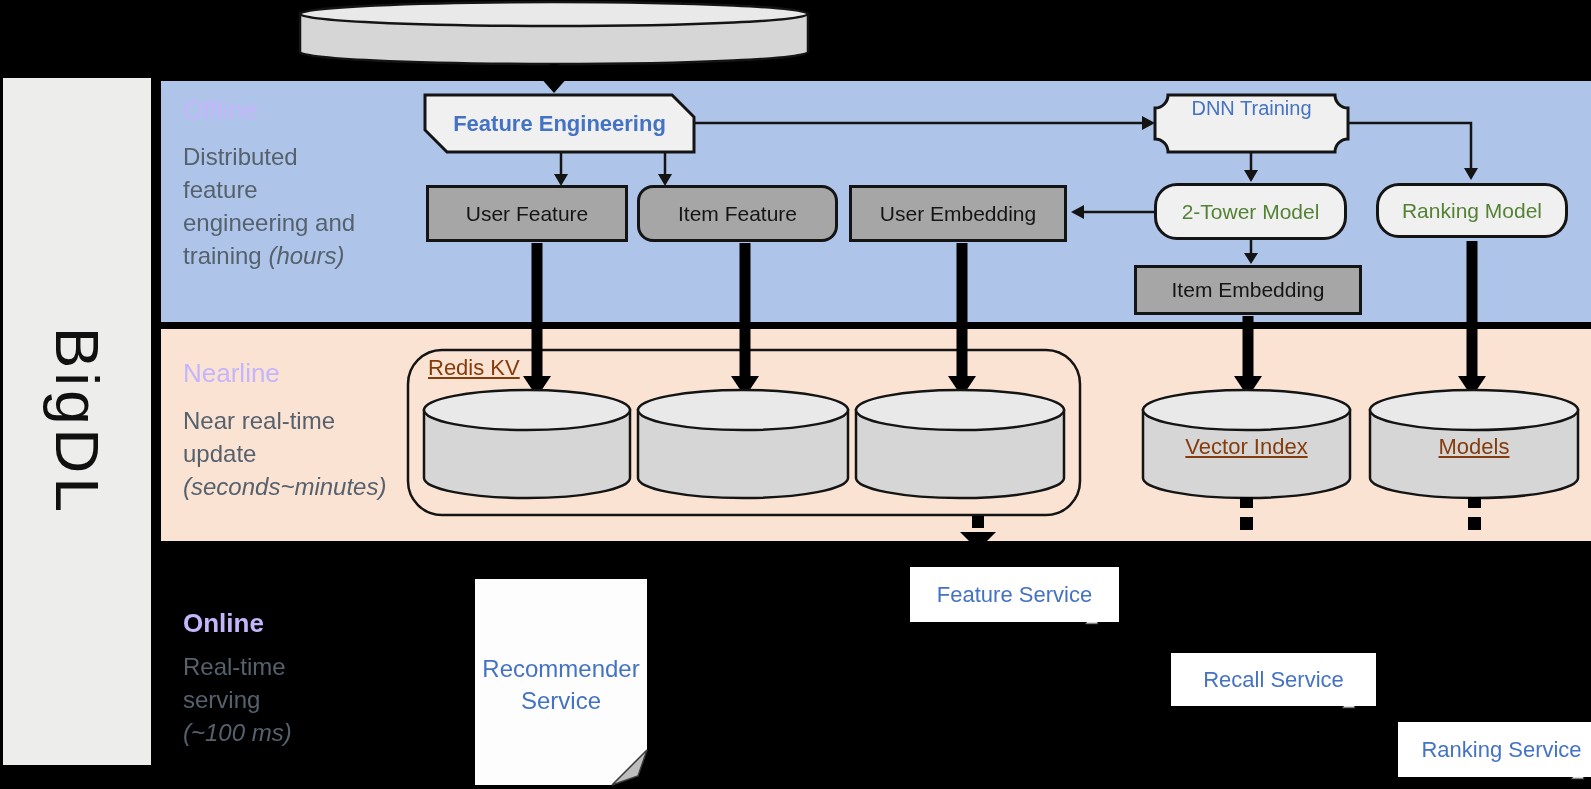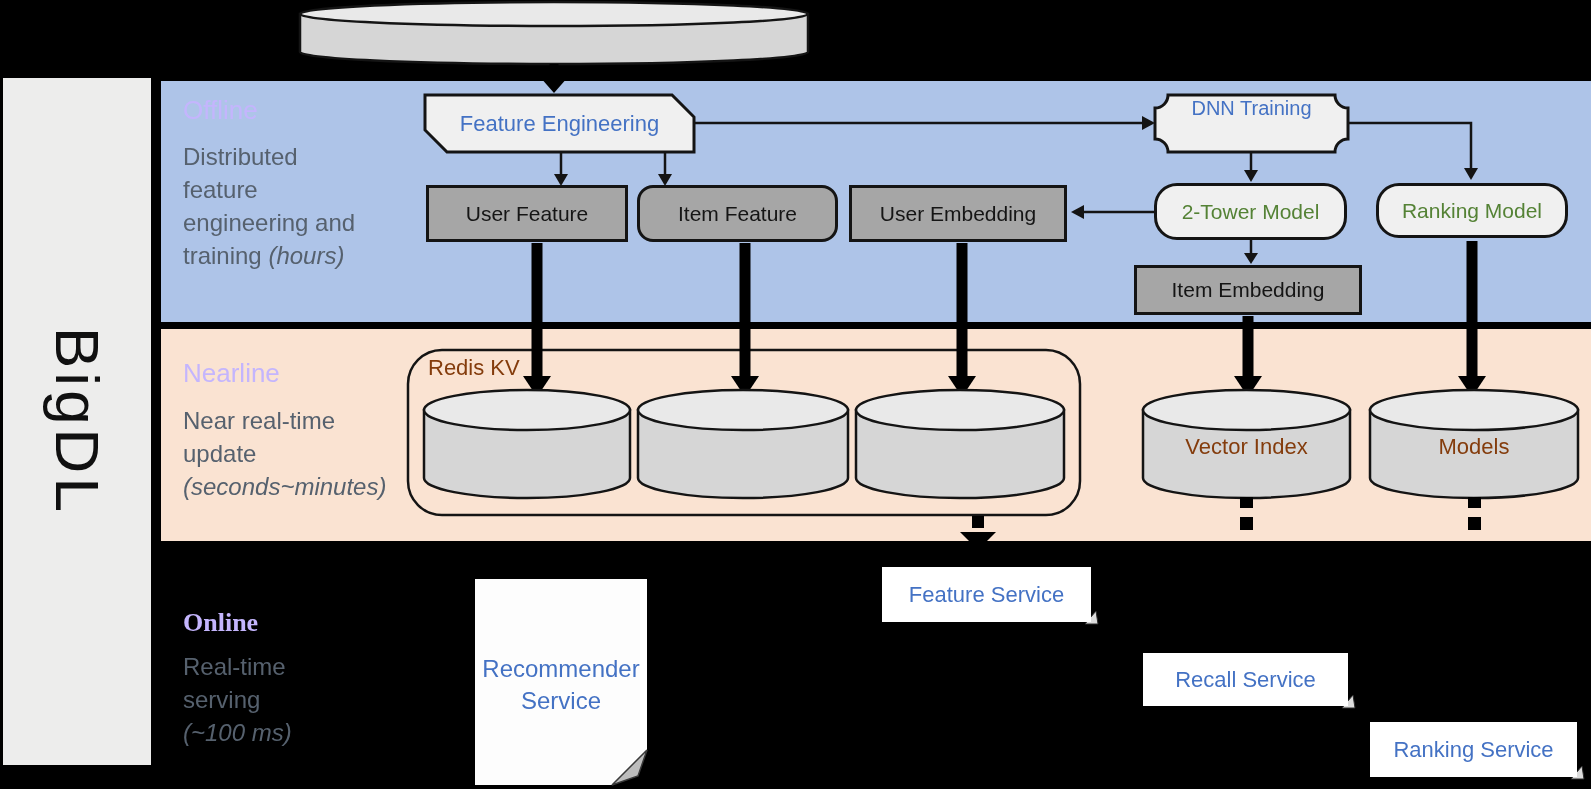--- a/index.html
+++ b/index.html
@@ -17,23 +17,23 @@
   .lane-desc{font-size:24px;line-height:33px;color:#56616e;}
   .lane-desc .q{font-style:italic;}
   
   .node{display:flex;align-items:center;justify-content:center;font-size:21px;
         border:3px solid #141414;box-sizing:border-box;text-align:center;}
   .node-dark{background:#a6a6a6;color:#151515;}
   .node-light{background:#f0f0f0;border-radius:23px;}
   .txt{display:flex;align-items:center;justify-content:center;font-size:21px;text-align:center;}
   .blue{color:#4472c4;}
   .green{color:#548235;}
-  .brown{color:#843c0c;}
+  .brown{color:#843c0c;text-decoration:underline;}
   .svc{background:#ffffff;color:#4472c4;font-size:22px;display:flex;align-items:center;
-       justify-content:center;}
+       justify-content:center;margin-left:28px;}
   svg.layer{position:absolute;left:0;top:0;pointer-events:none;}
 </style>
 </head>
 <body>
 
 <div id="stage">
 
   <div class="abs band-offline"></div>
   <div class="abs band-nearline"></div>
 
@@ -164,28 +164,28 @@
     <span>Distributed feature engineering and training</span>
     <span class="q">(hours)</span>
   </div>
 
   <div class="abs lane-title" style="left:183px;top:358px;">Nearline</div>
   <div class="abs lane-desc" style="left:183px;top:404px;width:215px;">
     <span>Near real-time update</span>
     <span class="q">(seconds~minutes)</span>
   </div>
 
-  <div class="abs lane-title bold" style="left:183px;top:608px;font-family:Liberation Serif, serif;">Online</div>
+  <div class="abs lane-title bold" style="left:183px;top:608px;">Online</div>
   <div class="abs lane-desc" style="left:183px;top:650px;width:135px;">
     <span>Real-time serving</span>
     <span class="q">(~100 ms)</span>
   </div>
 
 
-  <div class="abs txt blue" style="left:425px;top:95px;width:269px;height:57px;font-size:22px;">Feature Engineering</div>
+  <div class="abs txt blue" style="left:425px;top:95px;width:269px;height:57px;font-size:22px;font-weight:bold;">Feature Engineering</div>
 
   <div class="abs txt blue" style="left:1155px;top:80px;width:193px;height:57px;font-size:20px;">DNN Training</div>
 
   <div class="abs node node-dark" style="left:426px;top:185px;width:202px;height:57px;">User Feature</div>
   <div class="abs node node-dark" style="left:637px;top:185px;width:201px;height:57px;border-radius:16px;">Item Feature</div>
   <div class="abs node node-dark" style="left:849px;top:185px;width:218px;height:57px;">User Embedding</div>
   <div class="abs node node-dark" style="left:1134px;top:265px;width:228px;height:50px;">Item Embedding</div>
 
   <div class="abs node node-light green" style="left:1154px;top:183px;width:193px;height:57px;">2-Tower Model</div>
   <div class="abs node node-light green" style="left:1376px;top:183px;width:192px;height:55px;">Ranking Model</div>

